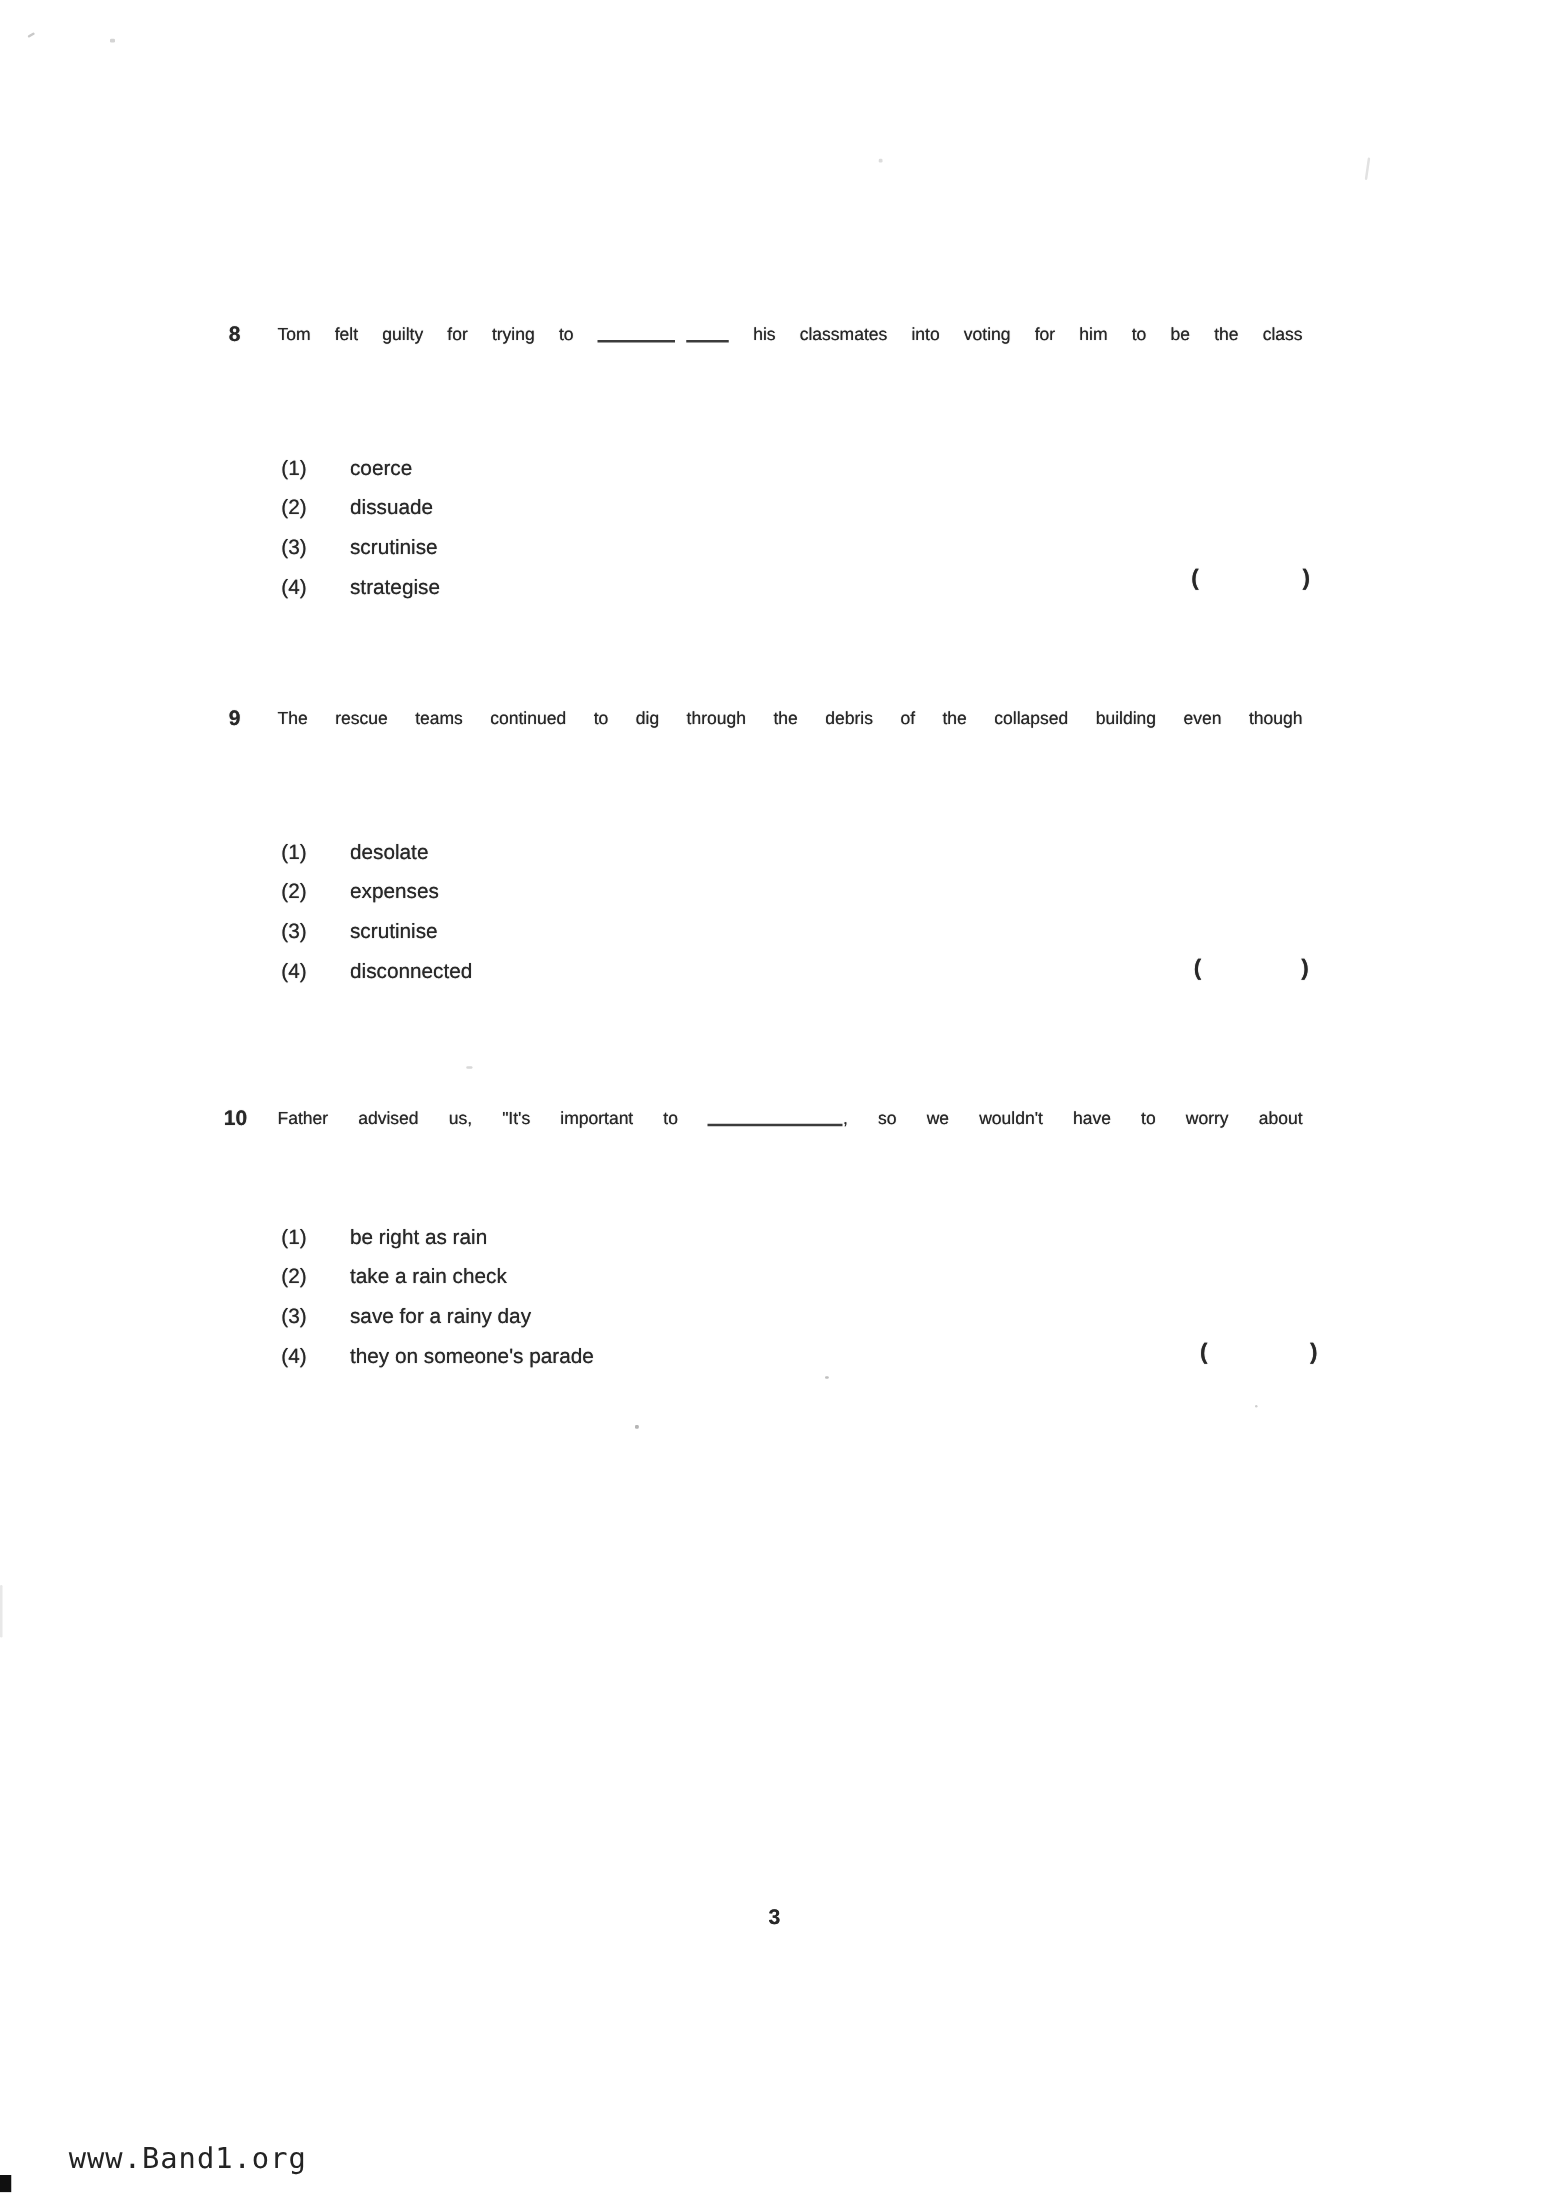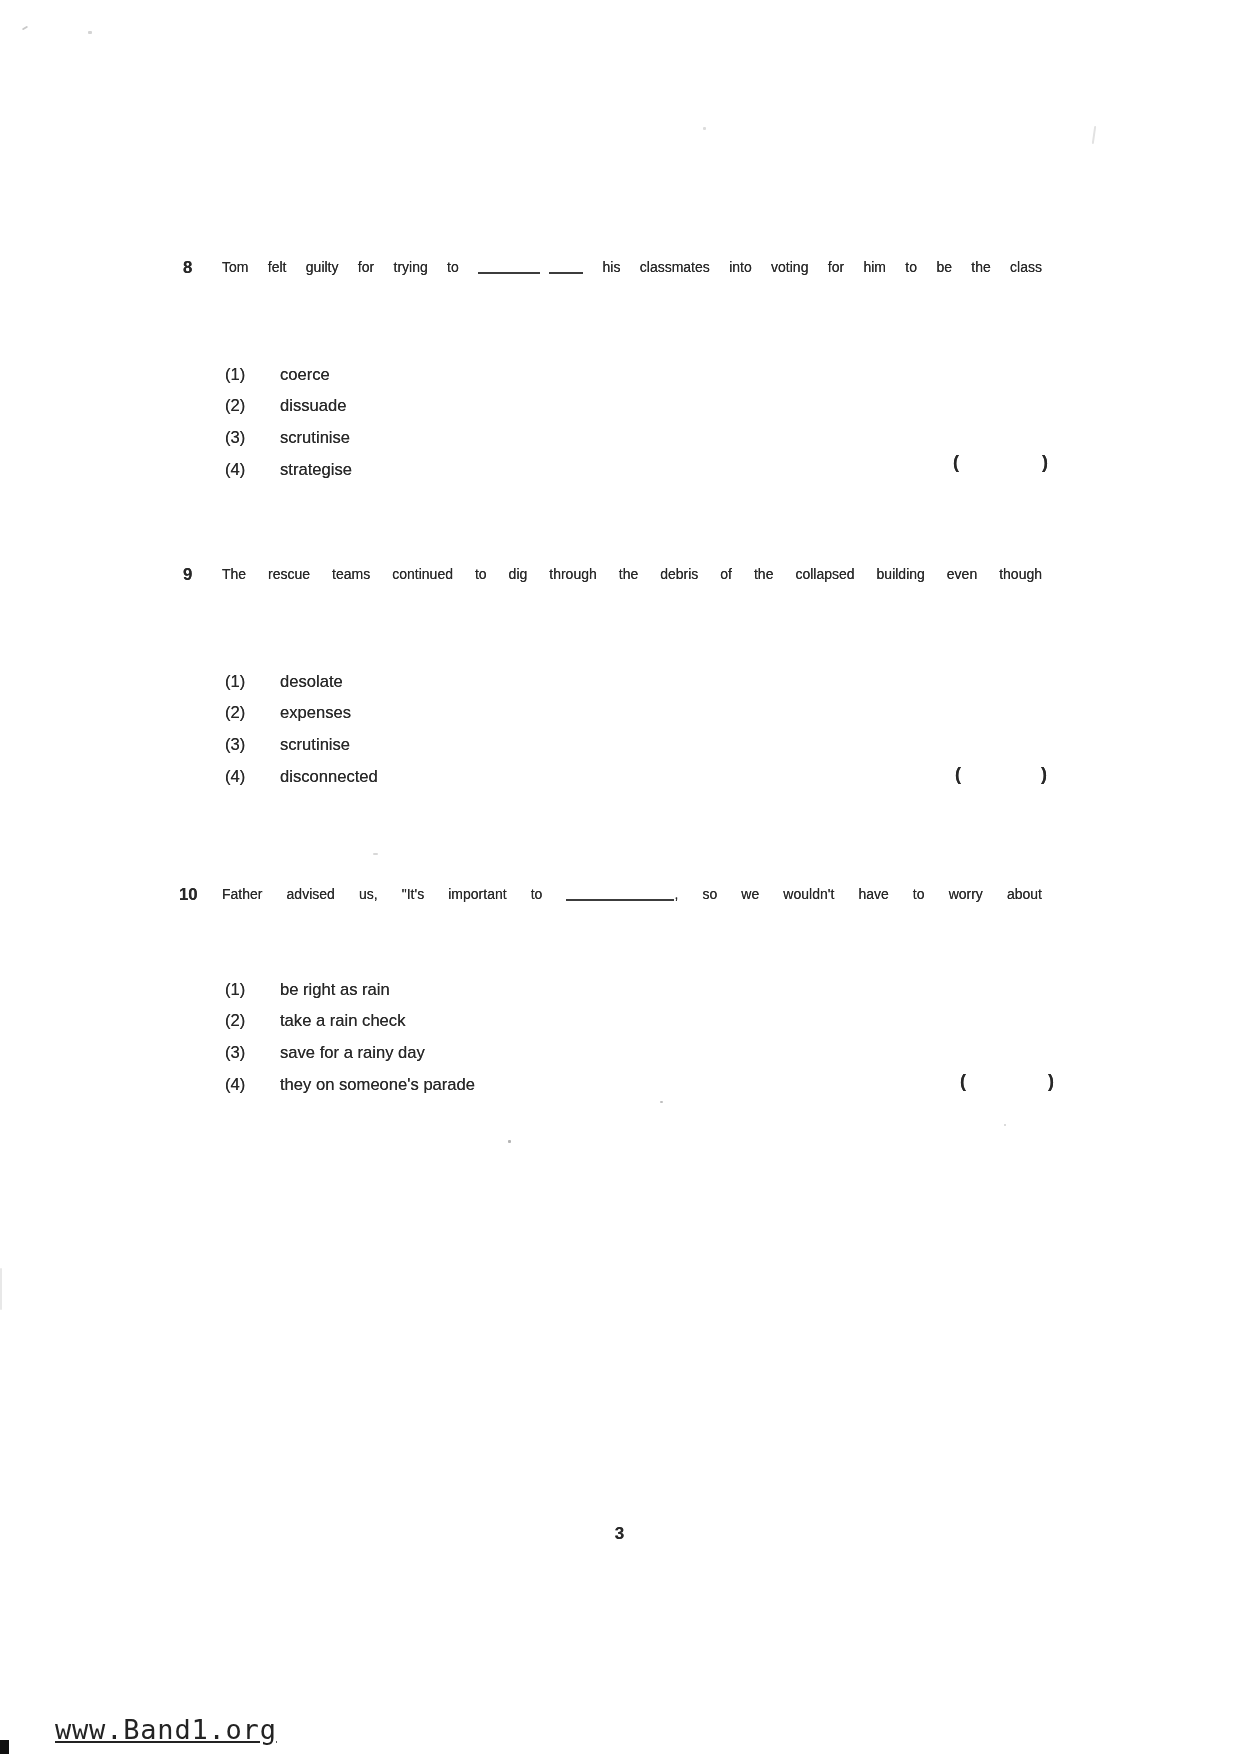--- a/index.html
+++ b/index.html
@@ -17,22 +17,22 @@
   .options{position:absolute;}
   .opt{display:flex;align-items:center;height:31.6px;font-size:16.6px;
        text-shadow:0 0 .6px rgba(40,40,40,.85);}
   .onum{flex:0 0 55px;}
   .bracket{position:absolute;display:flex;justify-content:space-between;
            font-size:18px;font-weight:bold;line-height:30px;height:30px;
            text-shadow:0 0 .6px rgba(40,40,40,.9);}
   .pagenum{position:absolute;left:0;right:0;top:1524px;text-align:center;
            font-size:17px;font-weight:bold;text-shadow:0 0 .5px rgba(40,40,40,.8);}
   .watermark{position:absolute;left:55px;top:1714px;
-             font-family:"DejaVu Sans Mono",monospace;font-size:27px;
-             letter-spacing:.8px;color:#232323;text-decoration:underline;}
+             font-family:"DejaVu Sans Mono",monospace;font-size:23px;
+             letter-spacing:.8px;color:#232323;}
   .corner-mark{position:absolute;left:0;top:1740px;width:9px;height:14px;background:#101010;}
   .noise{position:absolute;background:#c9c9c9;border-radius:1px;}
 </style>
 </head>
 <body>
 
 <div class="page">
 
   <section class="question" style="left:183px;top:250px;">
     <span class="qnum">8</span>

